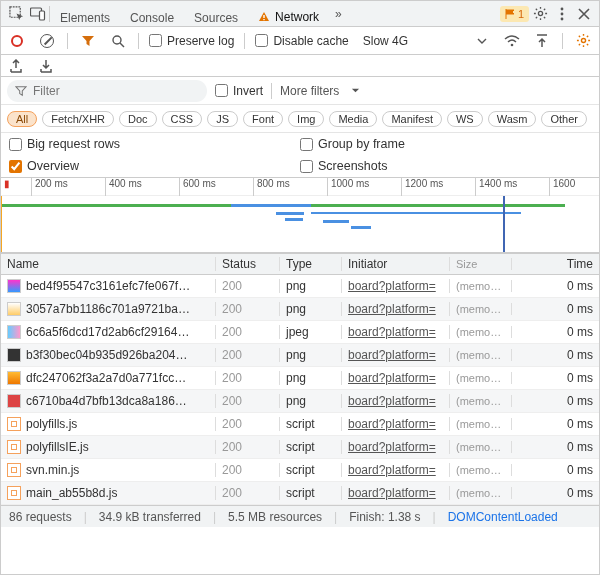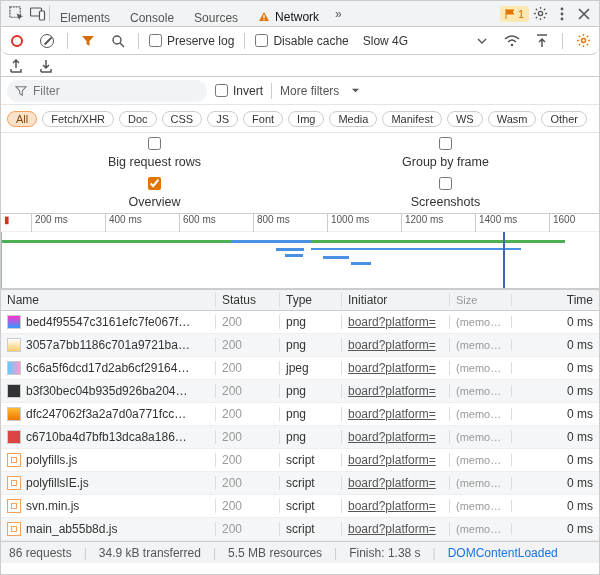--- a/index.html
+++ b/index.html
@@ -8,21 +8,21 @@
   
   .topbar { display: flex; align-items: center; height: 26px; border-bottom: 1px solid #ccc; background: #f1f3f4; padding: 0 4px; overflow: hidden; }
   .topbar .icon-btn { width: 22px; height: 22px; display: flex; align-items: center; justify-content: center; color: #555; cursor: pointer; }
   .tabs { display: flex; align-items: center; flex: 1; }
   .tab { padding: 0 10px; height: 26px; display: flex; align-items: center; color: #555; cursor: pointer; gap: 5px; margin-top: 8px; }
   .tab.active { color: #111; border-bottom: 2px solid #1a73e8; height: 26px; }
   .warn-badge { display: flex; align-items: center; gap: 3px; height: 16px; padding: 0 5px; border-radius: 3px; background: #fce8b2; color: #d5670a; font-size: 11px; }
   .overflow { color: #555; padding: 0 6px; cursor: pointer; }
 
   
-  .toolbar { display: flex; align-items: center; height: 28px; border-bottom: 1px solid #ccc; background: #fff; padding: 0 6px; gap: 10px; border-radius: 8px; }
+  .toolbar { display: flex; align-items: center; height: 28px; border-bottom: 1px solid #ccc; background: #fff; padding: 0 6px; gap: 10px; }
   .toolbar .icon-btn { width: 20px; height: 20px; display: flex; align-items: center; justify-content: center; cursor: pointer; }
   .tool-circle-stop { width: 12px; height: 12px; border: 2px solid #d93025; border-radius: 50%; }
   .tool-clear { width: 14px; height: 14px; border: 1.5px solid #555; border-radius: 50%; position: relative; }
   .tool-clear::after { content:""; position: absolute; left: 2px; top: 5px; width: 10px; height: 1.5px; background:#555; transform: rotate(-45deg); }
   .filter-funnel { color: #d56e0c; }
   .vbar { width: 1px; height: 16px; background: #ccc; }
   .chk { display: flex; align-items: center; gap: 5px; color: #333; cursor: pointer; }
   .chk input { width: 13px; height: 13px; accent-color: #e37400; }
   .throttle { display: flex; align-items: center; gap: 4px; color: #333; padding: 0 4px; }
   .wifi { width: 18px; }
@@ -38,21 +38,21 @@
   .filter-input { border: none; background: transparent; outline: none; font-size: 12px; flex: 1; }
   .more-filters { color: #555; display: flex; align-items: center; gap: 12px; cursor: pointer; }
 
   
   .chips { display: flex; align-items: center; height: 28px; border-bottom: 1px solid #e5e5e5; padding: 3px 6px; gap: 5px; }
   .chip { border: 1px solid #ccc; border-radius: 10px; padding: 1px 8px; font-size: 11px; cursor: pointer; color: #333; background: #fff; }
   .chip.active { background: #fbe3cb; border-color: #f4a15c; color: #8a4a07; }
 
   
   .options-row { display: grid; grid-template-columns: 1fr 1fr; padding: 4px 8px; row-gap: 8px; border-bottom: 1px solid #ccc; }
-  .options-row .chk { font-size: 12.5px; flex-direction: column; }
+  .options-row .chk { font-size: 12.5px; }
 
   
   .timeline { border-bottom: 1px solid #ccc; background: #fff; }
   .timeline-ruler { position: relative; height: 18px; border-bottom: 1px solid #eee; }
   .tick { position: absolute; top: 0; font-size: 10px; color: #555; border-left: 1px solid #ccc; height: 18px; padding-left: 3px; }
   .timeline-body { position: relative; height: 56px; }
   .green-line { position: absolute; left: 0; right: 34px; top: 8px; height: 3px; background: #4caf50; }
   .bar-b { position: absolute; height: 3px; background: #4a90e2; }
   .marker-v { position: absolute; top: 0; bottom: 0; width: 2px; background: #4066b3; }
   .marker-o { position: absolute; top: 0; bottom: 0; width: 1px; background: #f5a623; }

